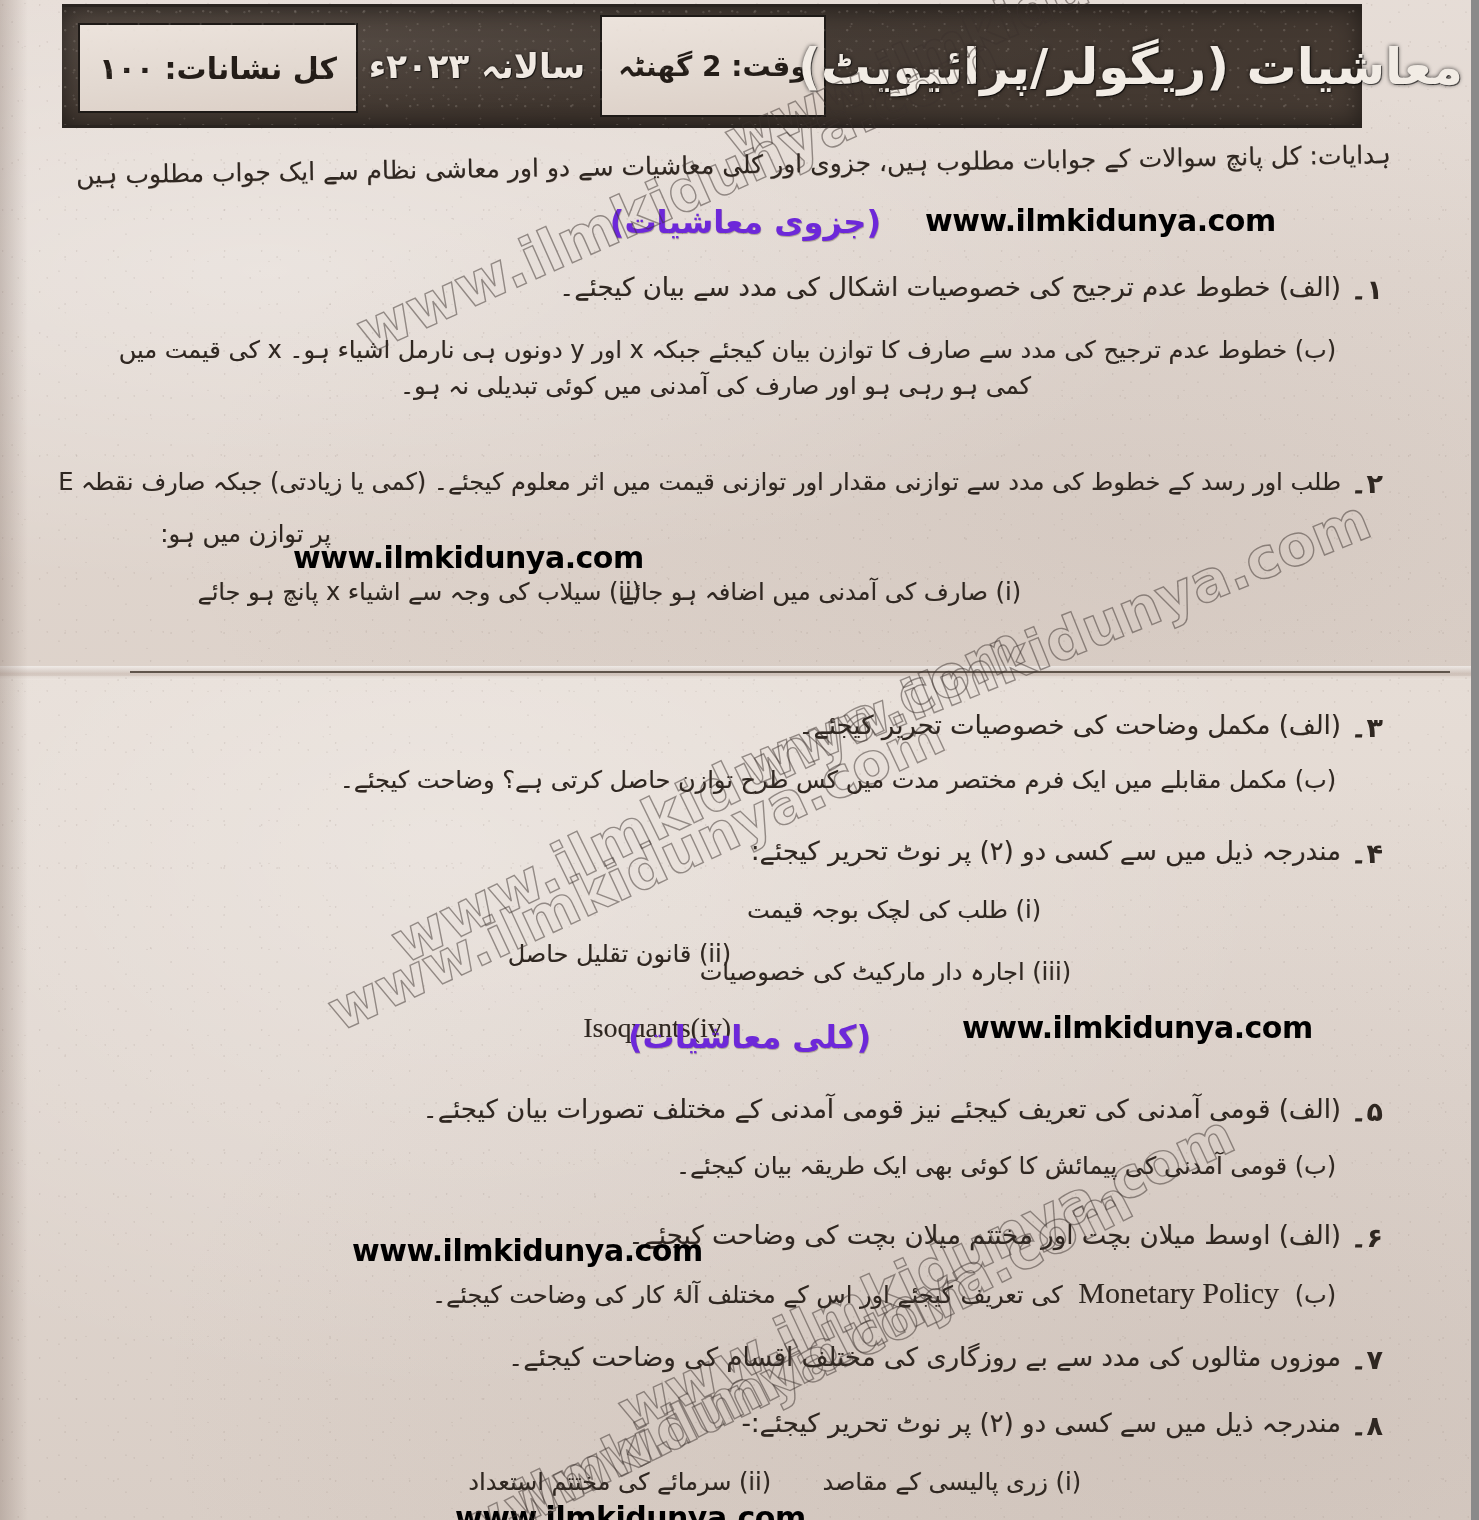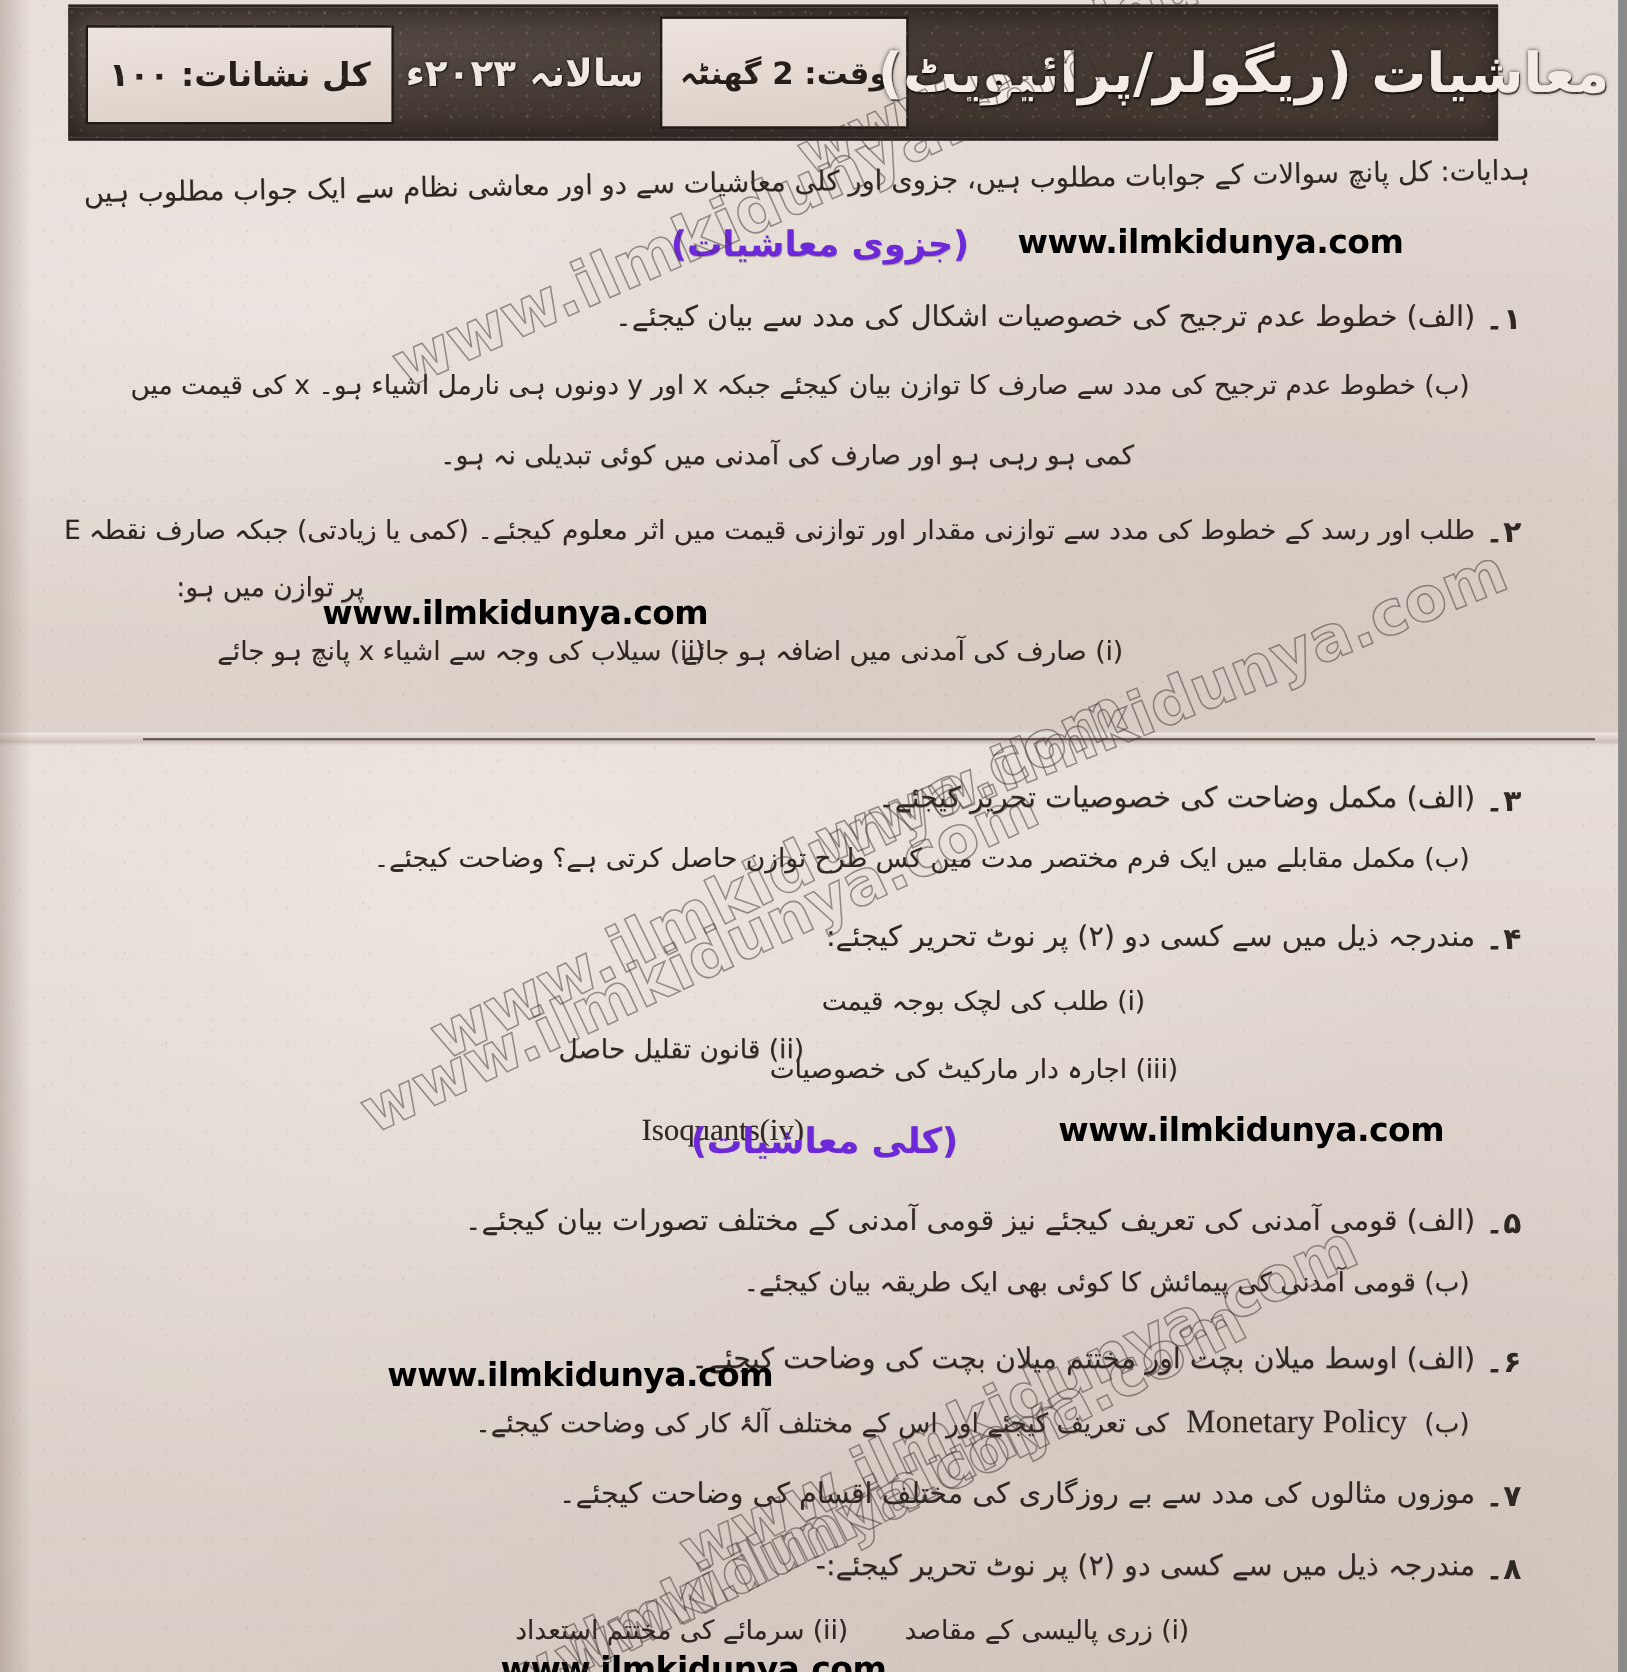--- a/index.html
+++ b/index.html
@@ -232,21 +232,21 @@
   </div>
 
   <div class="urdu instr" style="right:80px; top:140px; transform: rotate(-0.9deg); transform-origin: right center;">ہدایات: کل پانچ سوالات کے جوابات مطلوب ہیں، جزوی اور کلی معاشیات سے دو اور معاشی نظام سے ایک جواب مطلوب ہیں</div>
 
   <div class="section-head" style="right:590px; top:203px;">(جزوی معاشیات)</div>
 
   <div class="qnum" style="right:88px; top:274px;">۱۔</div>
   <div class="urdu ln" style="right:130px; top:272px;">(الف)  خطوط عدم ترجیح کی خصوصیات اشکال کی مدد سے بیان کیجئے۔</div>
 
   <div class="urdu ln-sm" style="right:135px; top:336px;">(ب)   خطوط عدم ترجیح کی مدد سے صارف کا توازن بیان کیجئے جبکہ x اور y دونوں ہی نارمل اشیاء ہو۔ x کی قیمت میں</div>
-  <div class="urdu ln-sm" style="right:440px; top:400px;">کمی ہو رہی ہو اور صارف کی آمدنی میں کوئی تبدیلی نہ ہو۔</div>
+  <div class="urdu ln-sm" style="right:440px; top:372px;">کمی ہو رہی ہو اور صارف کی آمدنی میں کوئی تبدیلی نہ ہو۔</div>
 
   <div class="qnum" style="right:88px; top:468px;">۲۔</div>
   <div class="urdu ln-sm" style="right:130px; top:468px;">طلب اور رسد کے خطوط کی مدد سے توازنی مقدار اور توازنی قیمت میں اثر معلوم کیجئے۔ (کمی یا زیادتی) جبکہ صارف نقطہ E</div>
   <div class="urdu ln-sm" style="right:1140px; top:520px;">پر توازن میں ہو:</div>
 
   <div class="urdu ln-sm" style="right:450px; top:578px;">(i) صارف کی آمدنی میں اضافہ ہو جائے</div>
   <div class="urdu ln-sm" style="right:830px; top:578px;">(ii) سیلاب کی وجہ سے اشیاء x پانچ ہو جائے</div>
 
   <div id="divider"></div>
 

